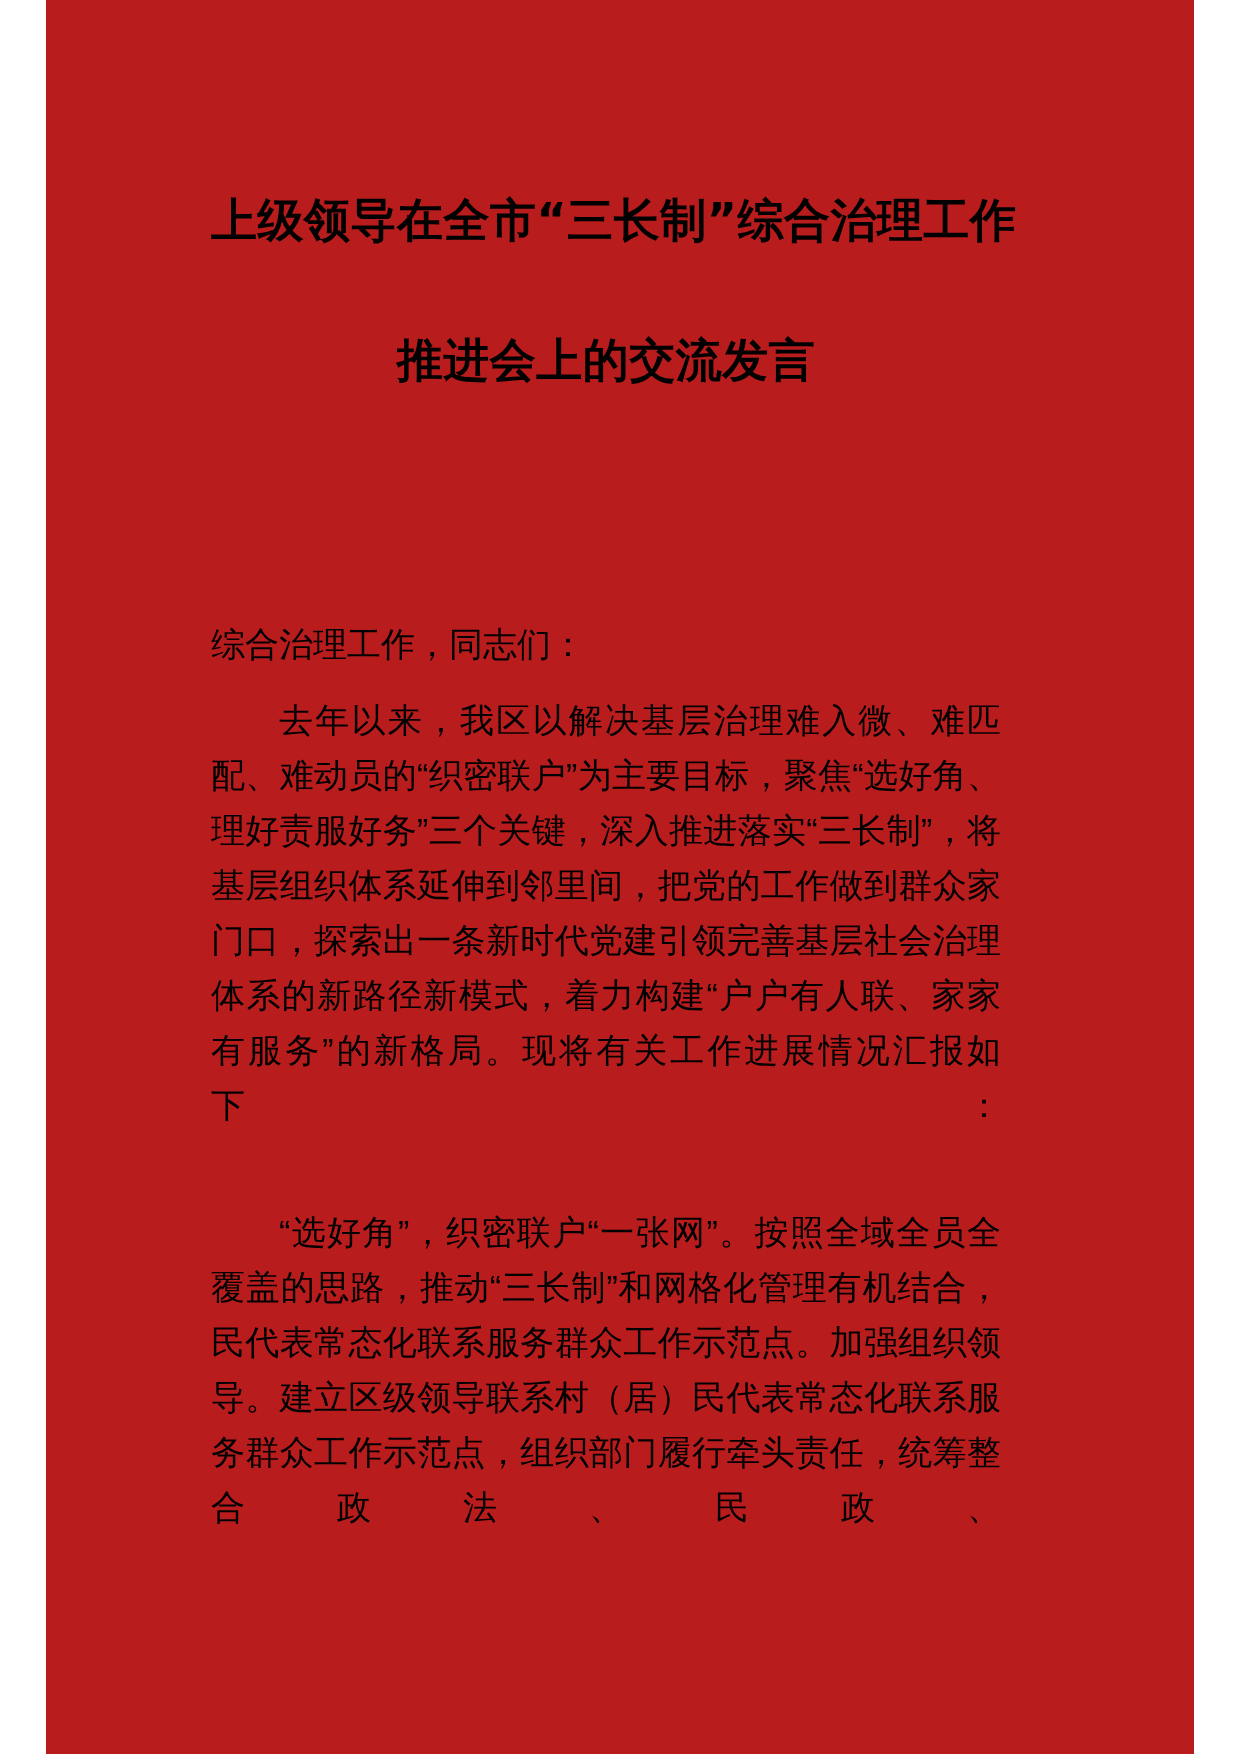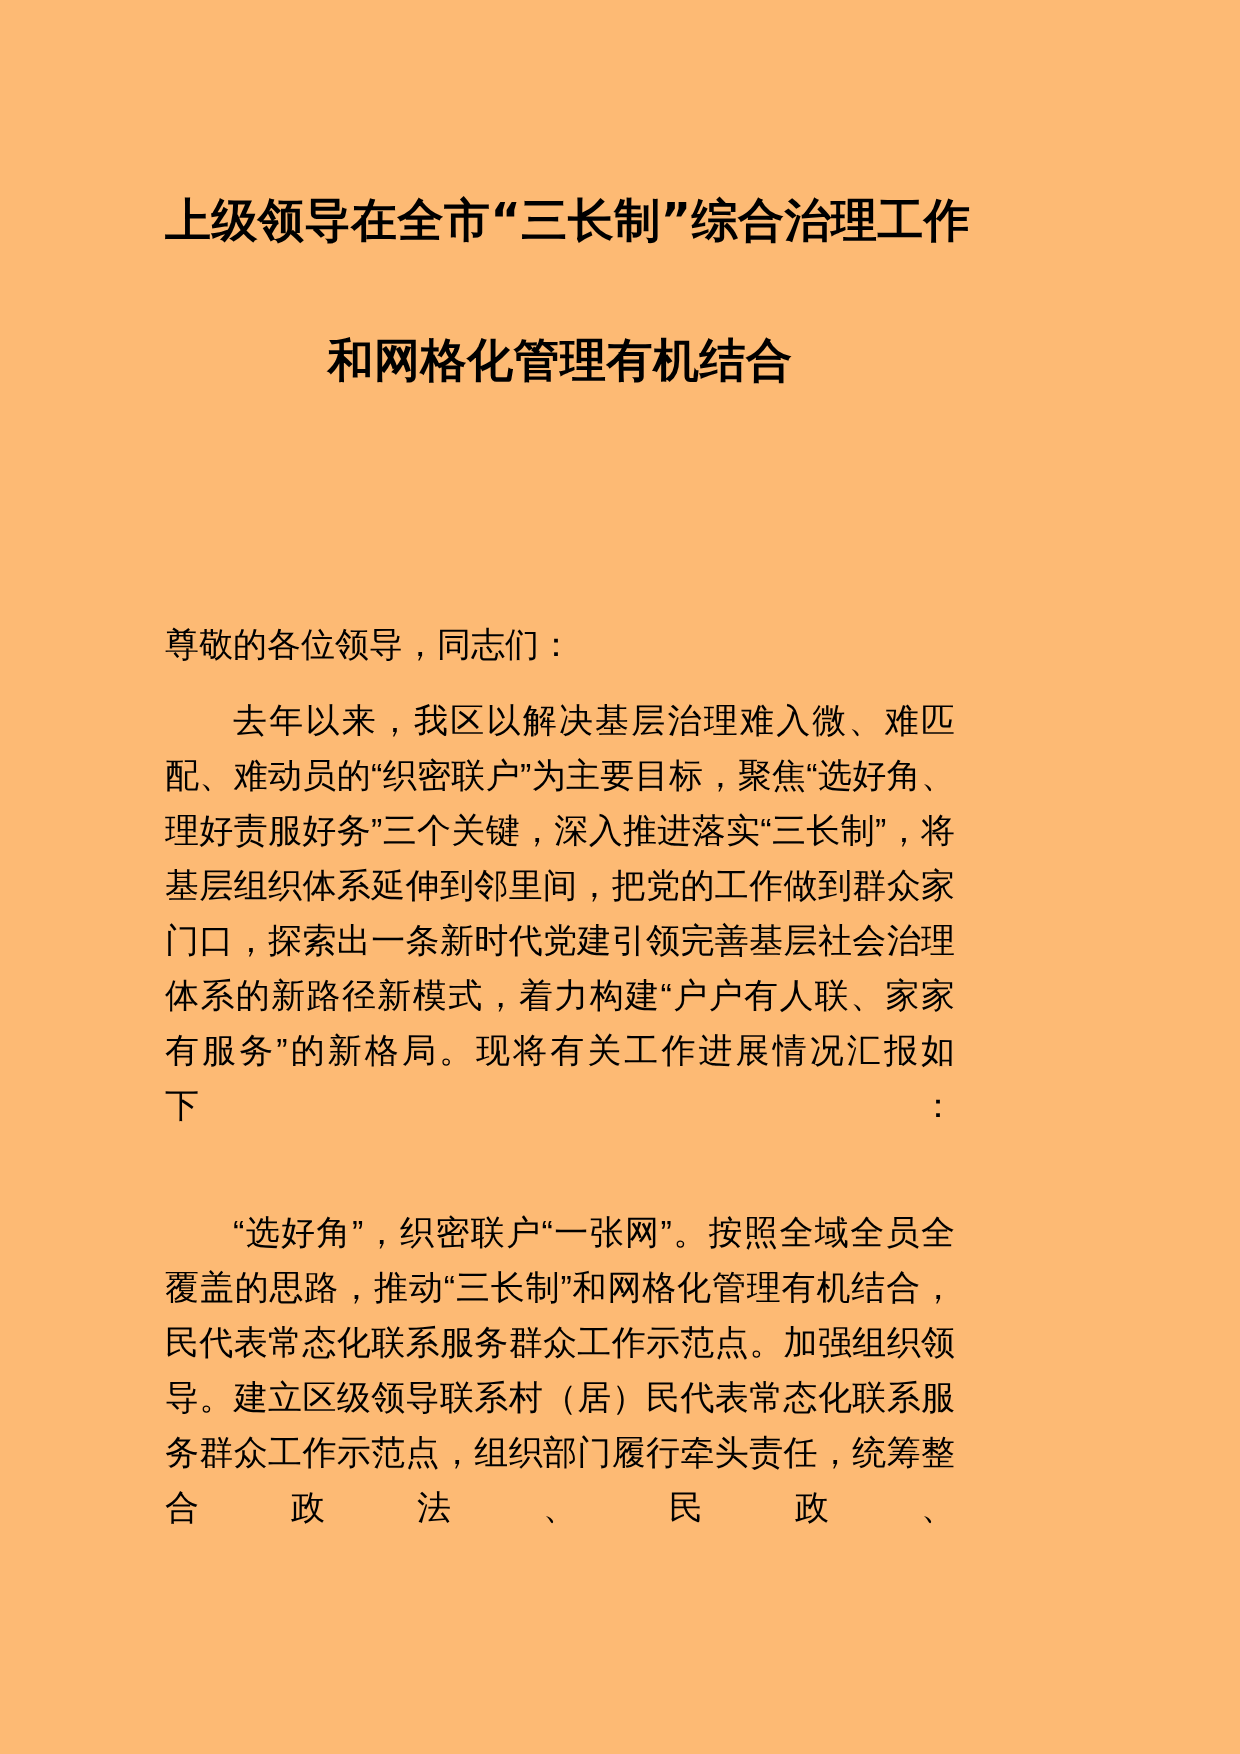--- a/index.html
+++ b/index.html
@@ -7,24 +7,24 @@
     margin: 0;
     padding: 0;
     background: #ffffff;
   }
   body {
     font-family: "Liberation Sans", "DejaVu Sans", sans-serif;
     color: #000000;
   }
   .page {
     position: relative;
-    width: 1240px;
+    width: 1148px;
     height: 1754px;
     margin: 0 auto;
-    background: #fdba74;
+    background: #b91c1c;
     overflow: hidden;
     box-sizing: border-box;
   }
   .page-body {
     position: absolute;
     left: 165px;
     top: 0;
     width: 790px;
   }
   
@@ -79,23 +79,23 @@
   }
 </style>
 </head>
 <body>
 
 <div class="page">
   <div class="page-body">
 
     <h1 class="doc-title">
       <span class="title-line">上级领导在全市“三长制”综合治理工作</span>
-      <span class="title-line">和网格化管理有机结合</span>
+      <span class="title-line">推进会上的交流发言</span>
     </h1>
 
-    <p class="salutation">尊敬的各位领导，同志们：</p>
+    <p class="salutation">综合治理工作，同志们：</p>
 
     <p class="para para-1">去年以来，我区以解决基层治理难入微、难匹配、难动员的“织密联户”为主要目标，聚焦“选好角、理好责服好务”三个关键，深入推进落实“三长制”，将基层组织体系延伸到邻里间，把党的工作做到群众家门口，探索出一条新时代党建引领完善基层社会治理体系的新路径新模式，着力构建“户户有人联、家家有服务”的新格局。现将有关工作进展情况汇报如下：</p>
 
     <p class="para para-2">“选好角”，织密联户“一张网”。按照全域全员全覆盖的思路，推动“三长制”和网格化管理有机结合，民代表常态化联系服务群众工作示范点。加强组织领导。建立区级领导联系村（居）民代表常态化联系服务群众工作示范点，组织部门履行牵头责任，统筹整合政法、民政、</p>
 
   </div>
 </div>
 
 </body></html>

